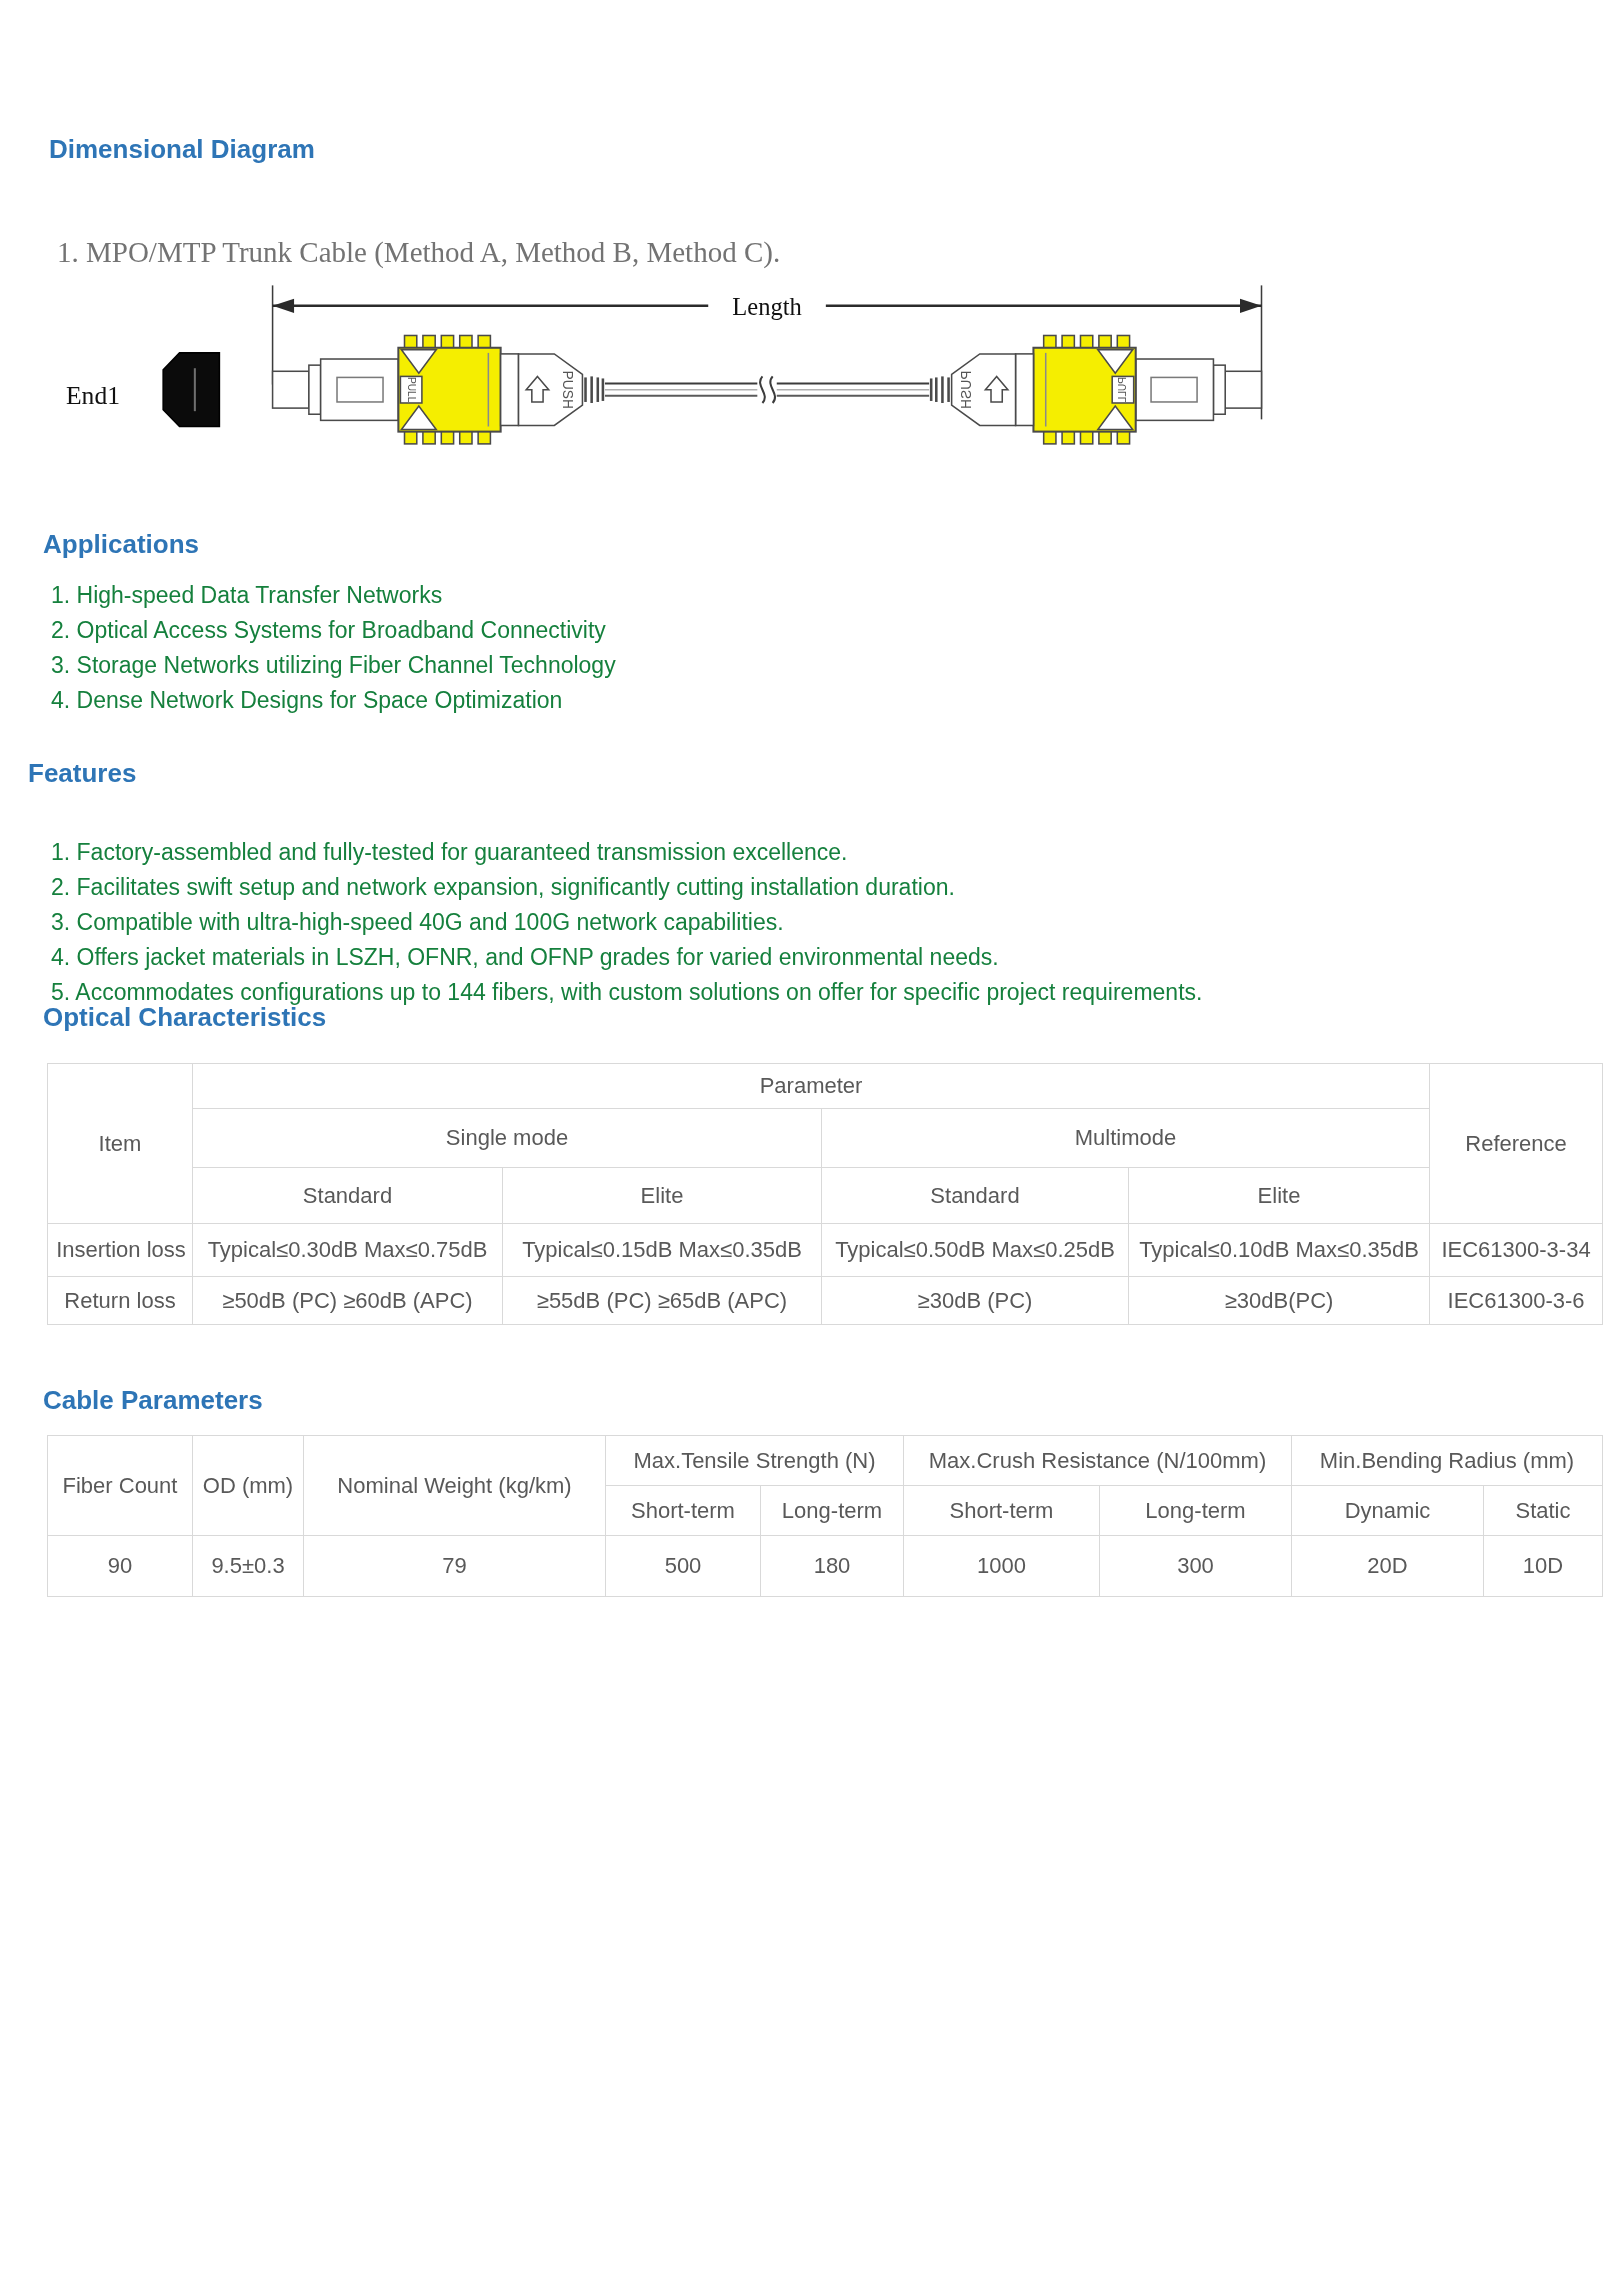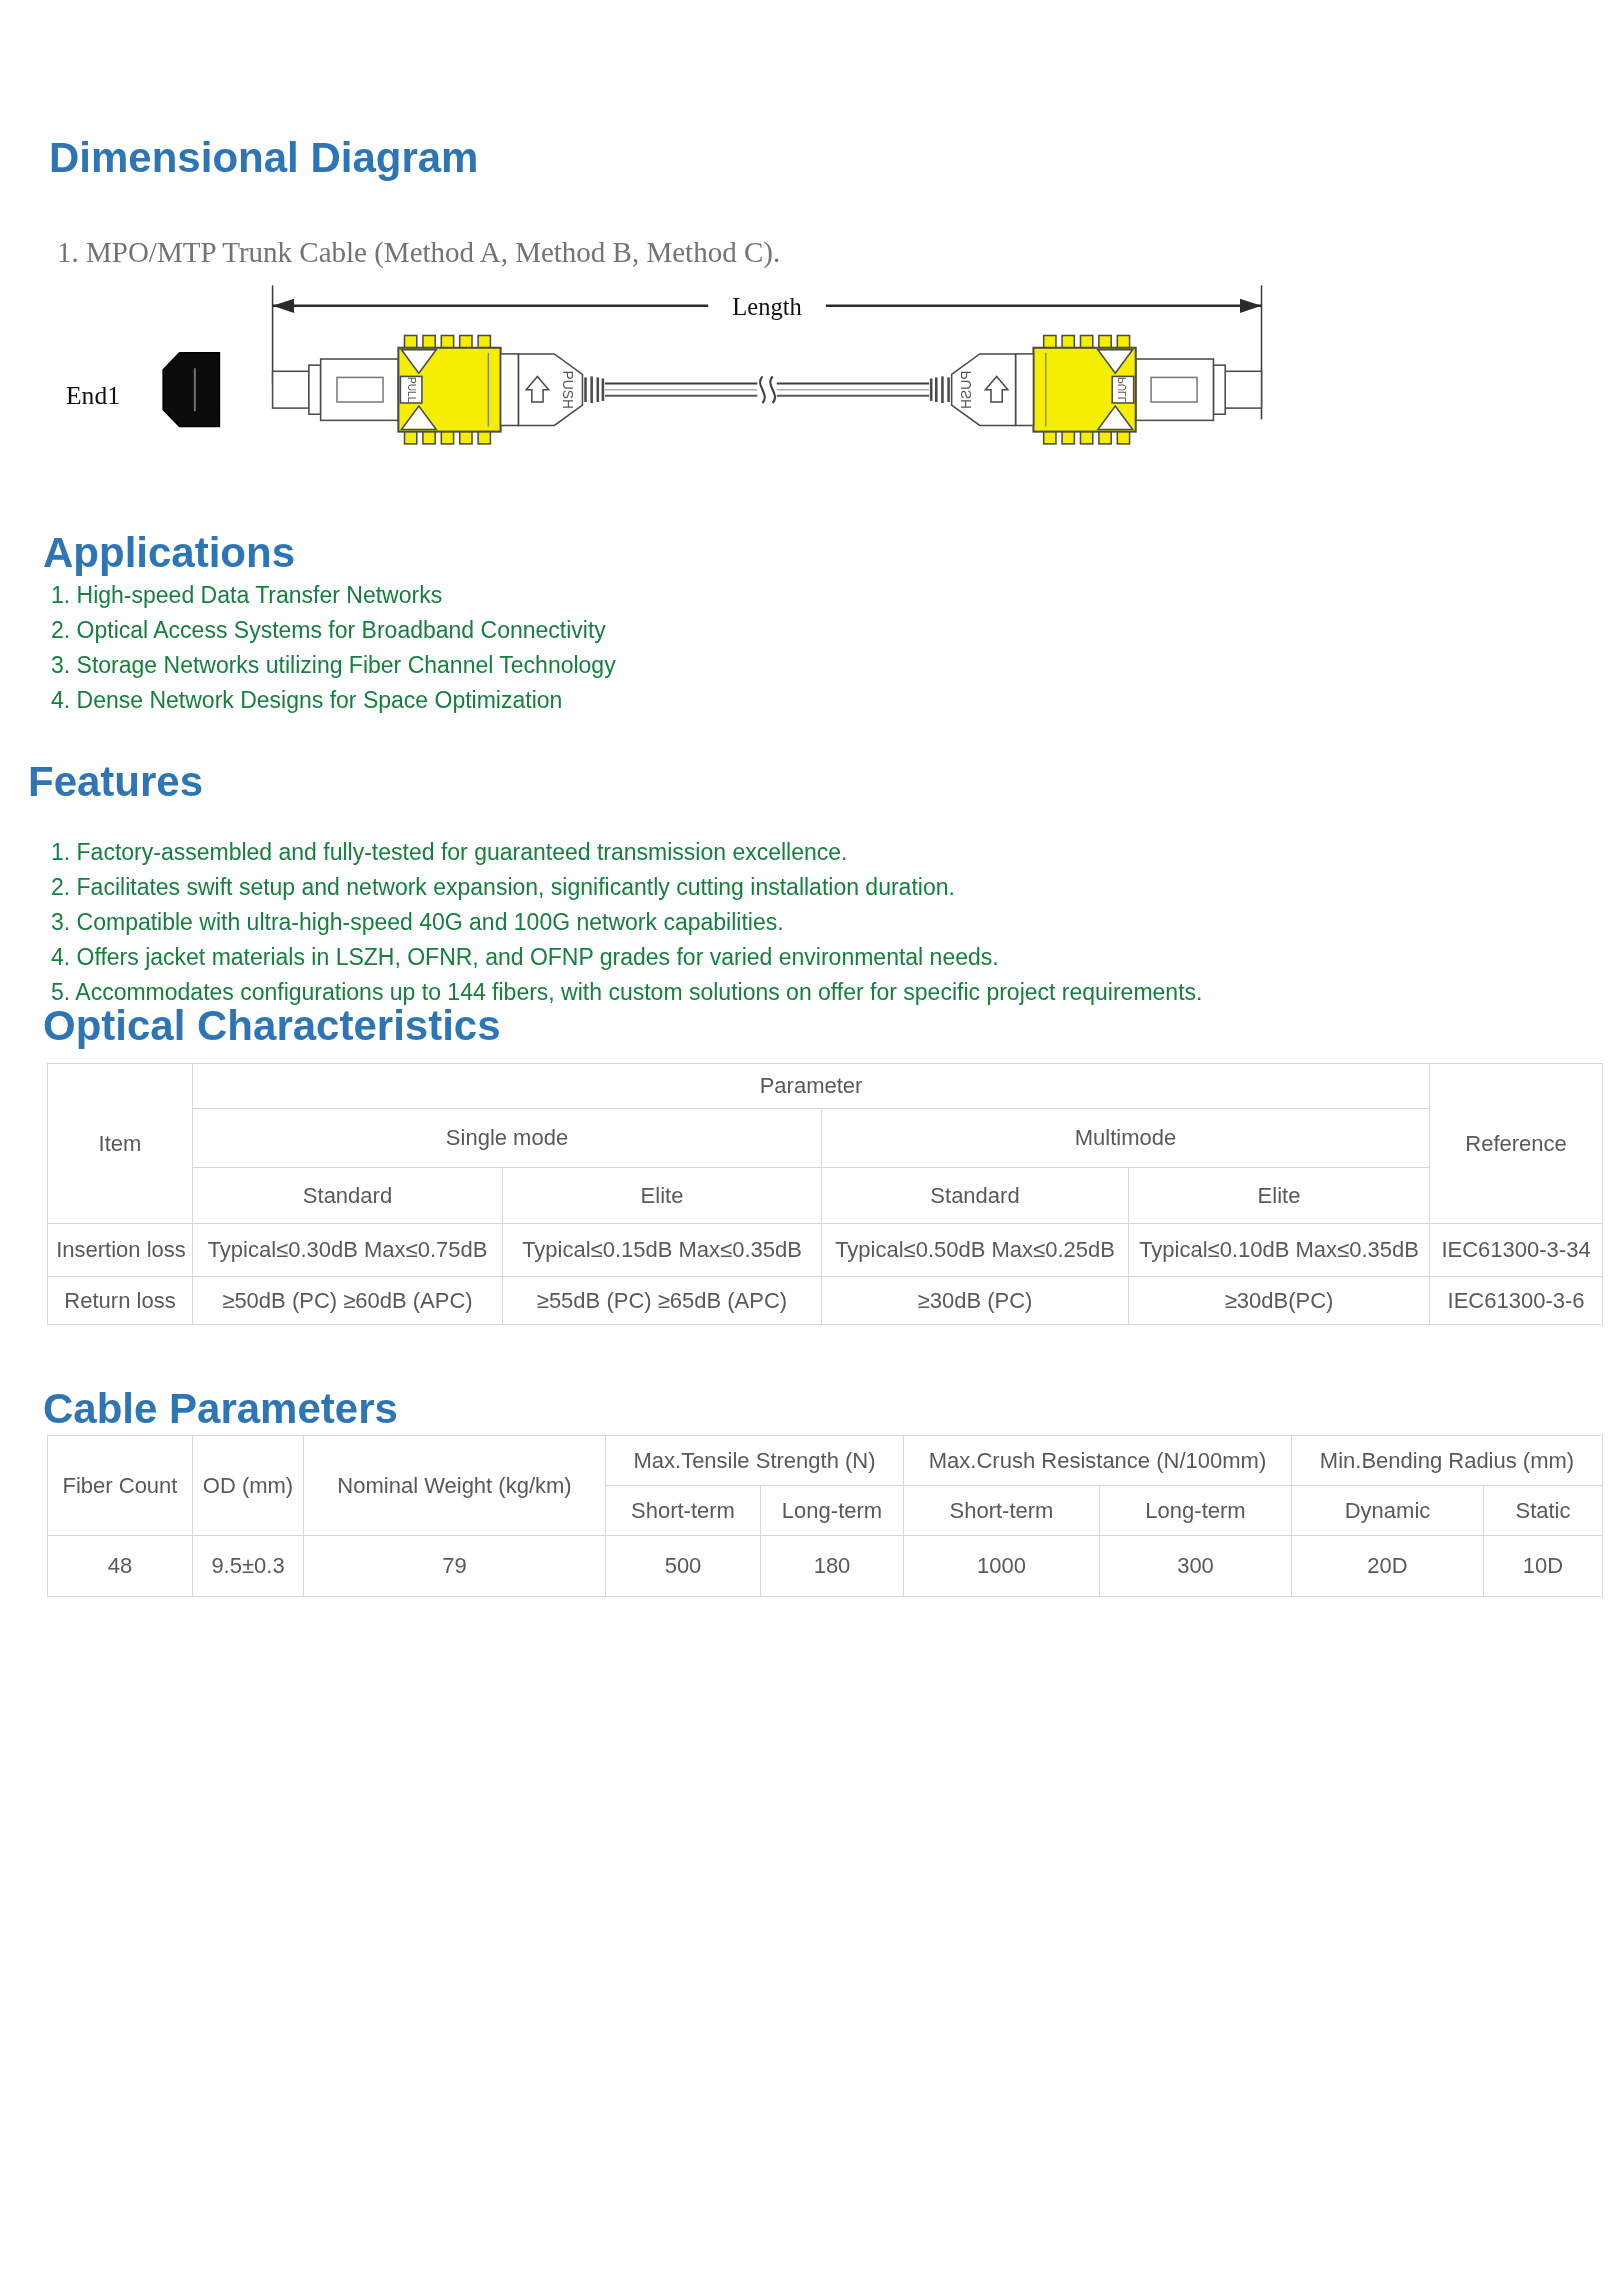--- a/index.html
+++ b/index.html
@@ -8,21 +8,21 @@
     width: 1623px; height: 2295px;
     background: #ffffff;
     font-family: "Liberation Sans", sans-serif;
     position: relative;
     overflow: hidden;
   }
   .abs { position: absolute; }
   h2.sec-heading {
     margin: 0;
     color: #2e75b6;
-    font-size: 42px;
+    font-size: 26px;
     font-weight: 700;
     white-space: nowrap;
   }
   .caption {
     font-family: "Liberation Serif", serif;
     font-size: 29px;
     color: #737373;
     white-space: nowrap;
   }
   .plain-list { color: #15803d; font-size: 23px; }
@@ -210,21 +210,21 @@
       </tr>
       <tr style="height:50px;">
         <td>Short-term</td>
         <td>Long-term</td>
         <td>Short-term</td>
         <td>Long-term</td>
         <td>Dynamic</td>
         <td>Static</td>
       </tr>
       <tr style="height:61px;">
-        <td>48</td>
+        <td>90</td>
         <td>9.5±0.3</td>
         <td>79</td>
         <td>500</td>
         <td>180</td>
         <td>1000</td>
         <td>300</td>
         <td>20D</td>
         <td>10D</td>
       </tr>
     </tbody>

